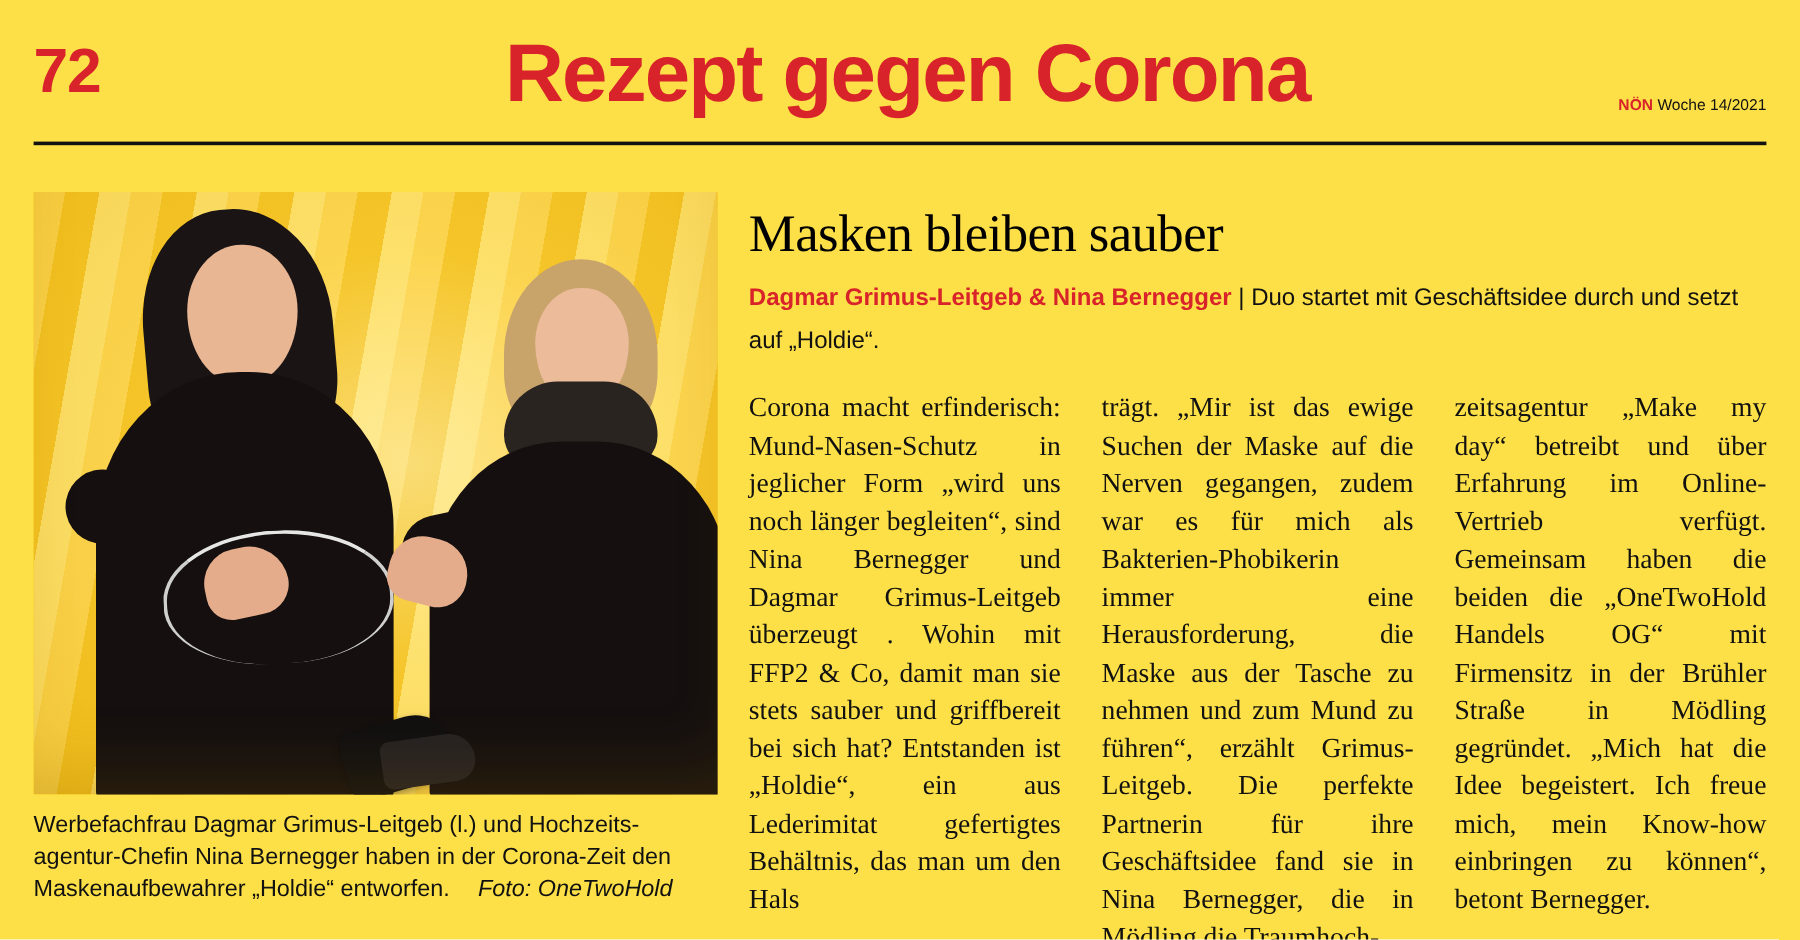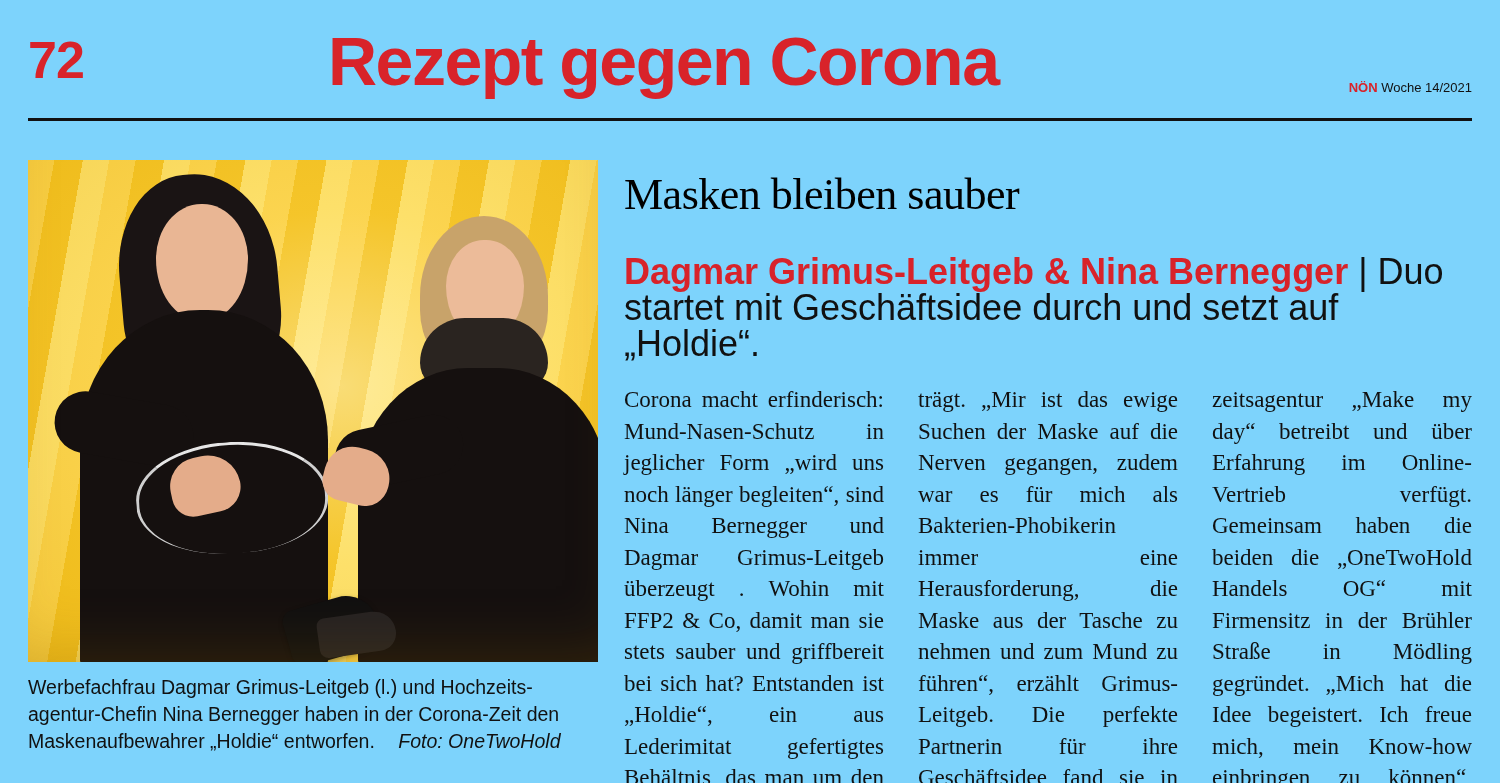--- a/index.html
+++ b/index.html
@@ -11,21 +11,21 @@
     width: 1500px;
     height: 783px;
     font-family: "Liberation Serif", serif;
     color: #111111;
     overflow: hidden;
   }
   .page {
     position: relative;
     width: 1500px;
     height: 783px;
-    background: #7dd3fc;
+    background: #fde047;
     text-decoration: underline;
   }
 
   
   .masthead {
     position: absolute;
     left: 28px;
     top: 18px;
     width: 1444px;
     height: 92px;
@@ -36,24 +36,24 @@
     top: 16px;
     font-family: "Liberation Sans", sans-serif;
     font-weight: bold;
     font-size: 52px;
     line-height: 52px;
     color: #d8232a;
     letter-spacing: -1px;
   }
   .masthead-title {
     position: absolute;
-    left: 300px;
+    left: 288px;
     top: 0px;
     width: 880px;
-    text-align: left;
+    text-align: center;
     font-family: "Liberation Sans", sans-serif;
     font-weight: bold;
     font-size: 68px;
     line-height: 86px;
     color: #d8232a;
     letter-spacing: -1.5px;
   }
   .masthead-issue {
     position: absolute;
     right: 0px;
@@ -247,23 +247,22 @@
   .headline {
     font-family: "Liberation Serif", serif;
     font-size: 44px;
     line-height: 70px;
     font-weight: normal;
     margin: 0;
     letter-spacing: -0.5px;
     color: #000000;
   }
   .subhead {
-    margin-top: 24px;
-    font-family: "Liberation Sans", sans-serif;
-    font-size: 36px;
+    font-family: "Liberation Sans", sans-serif;
+    font-size: 20px;
     line-height: 36px;
     color: #111111;
   }
   .subhead .names {
     color: #d8232a;
     font-weight: bold;
   }
   .subhead .sep {
     color: #111111;
   }

